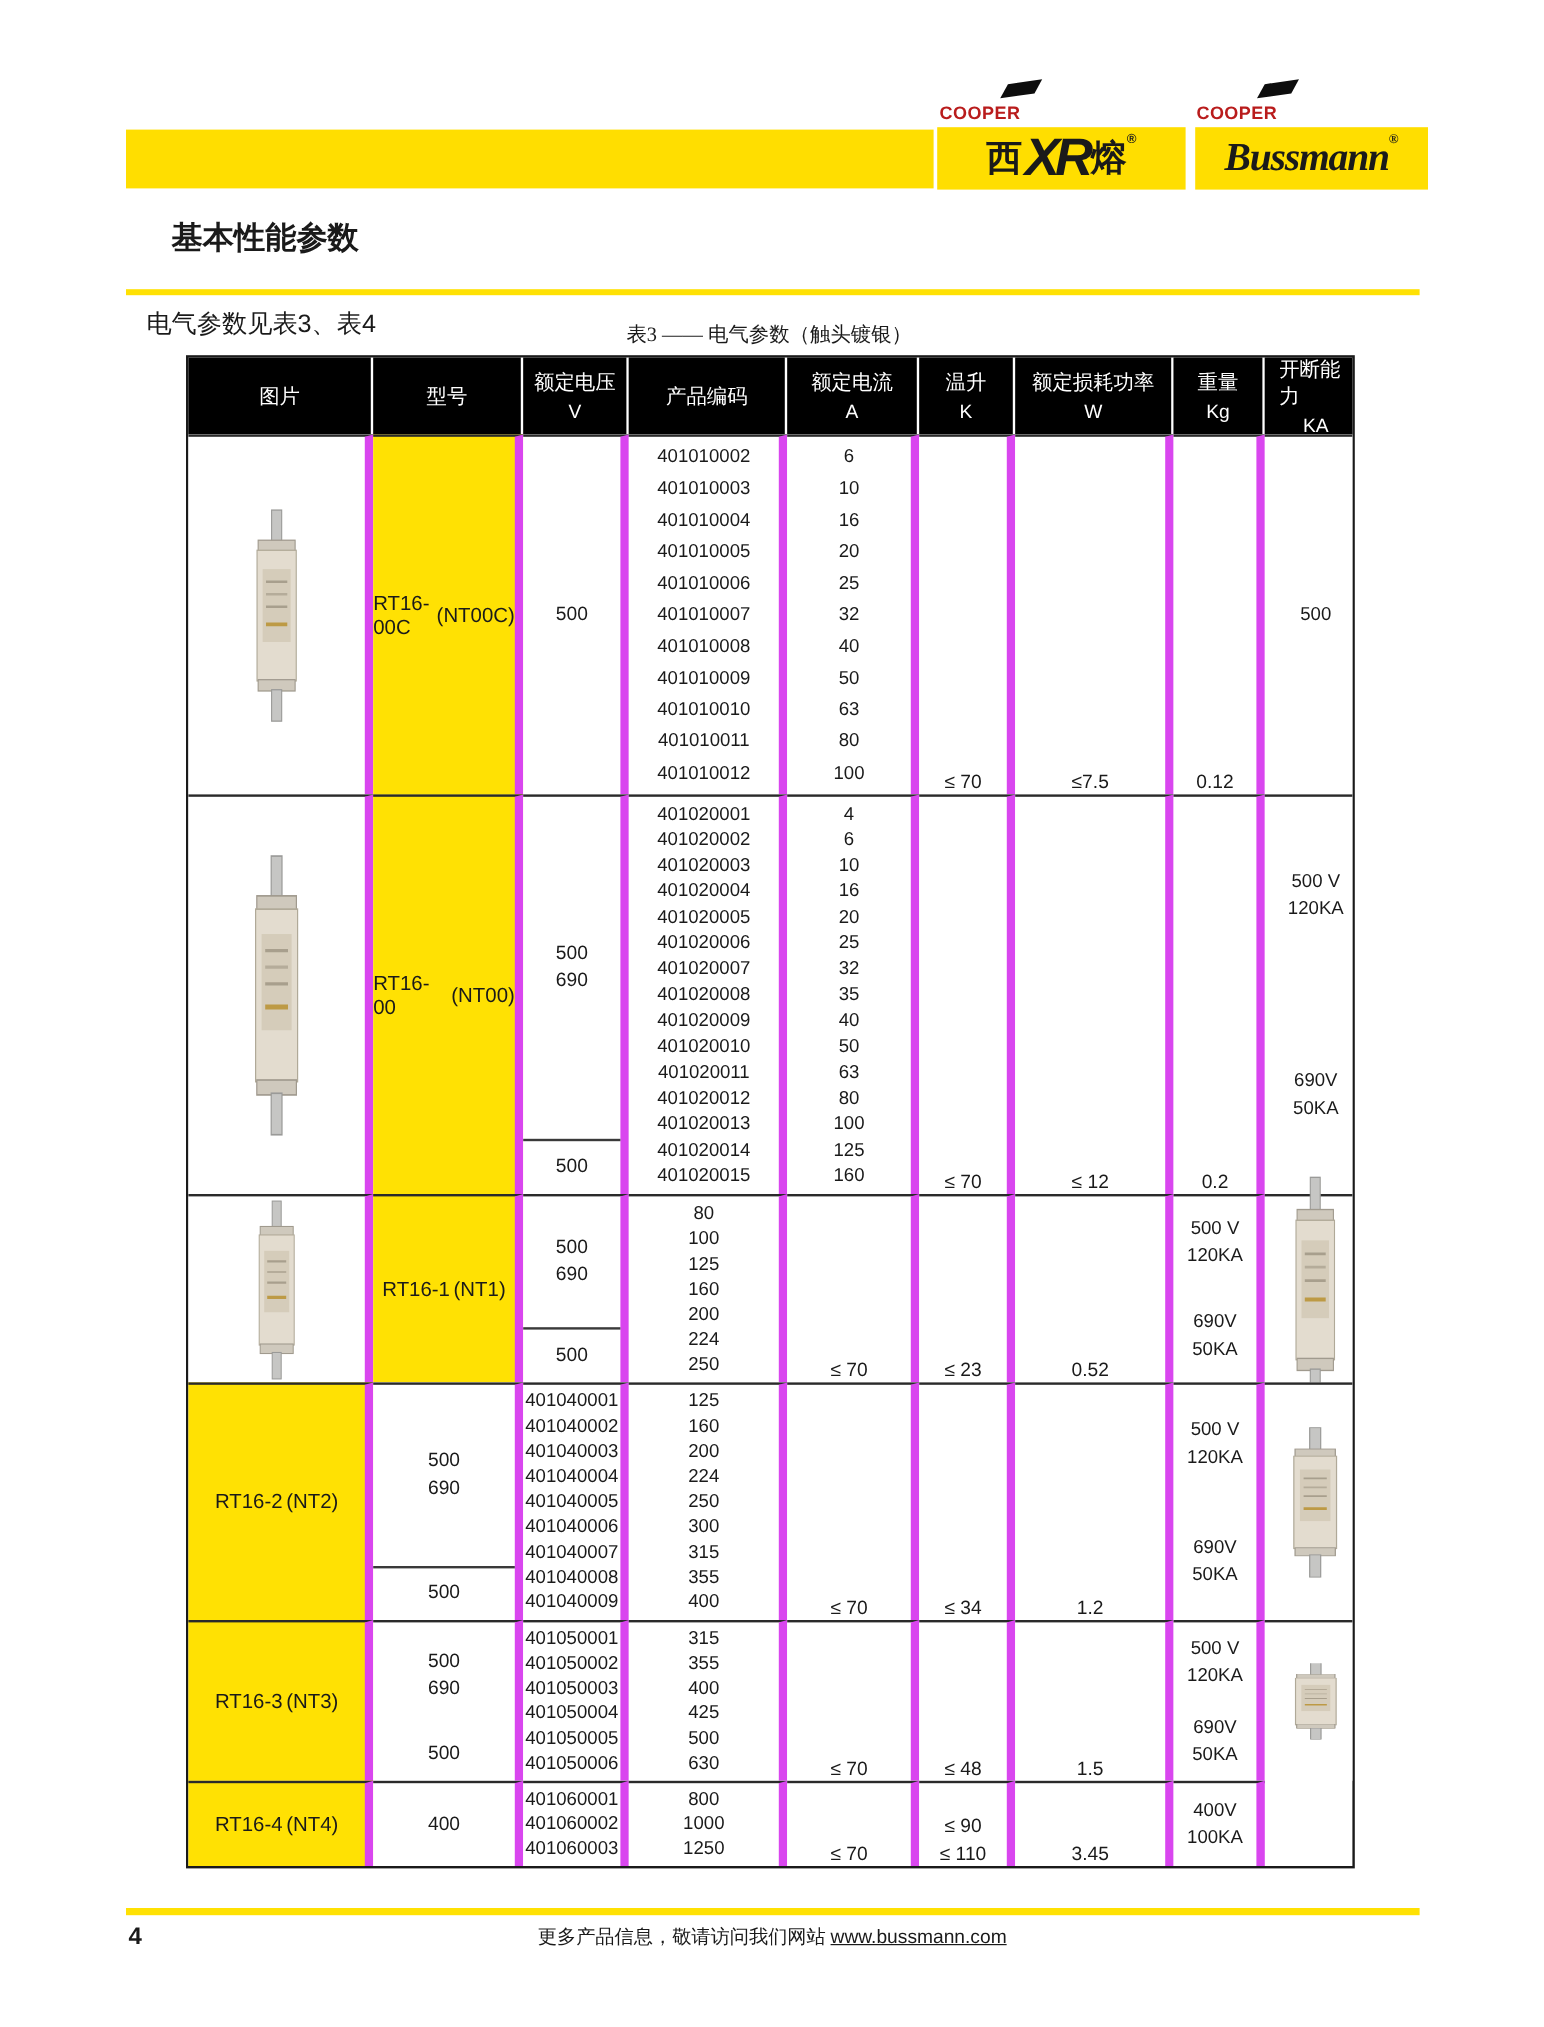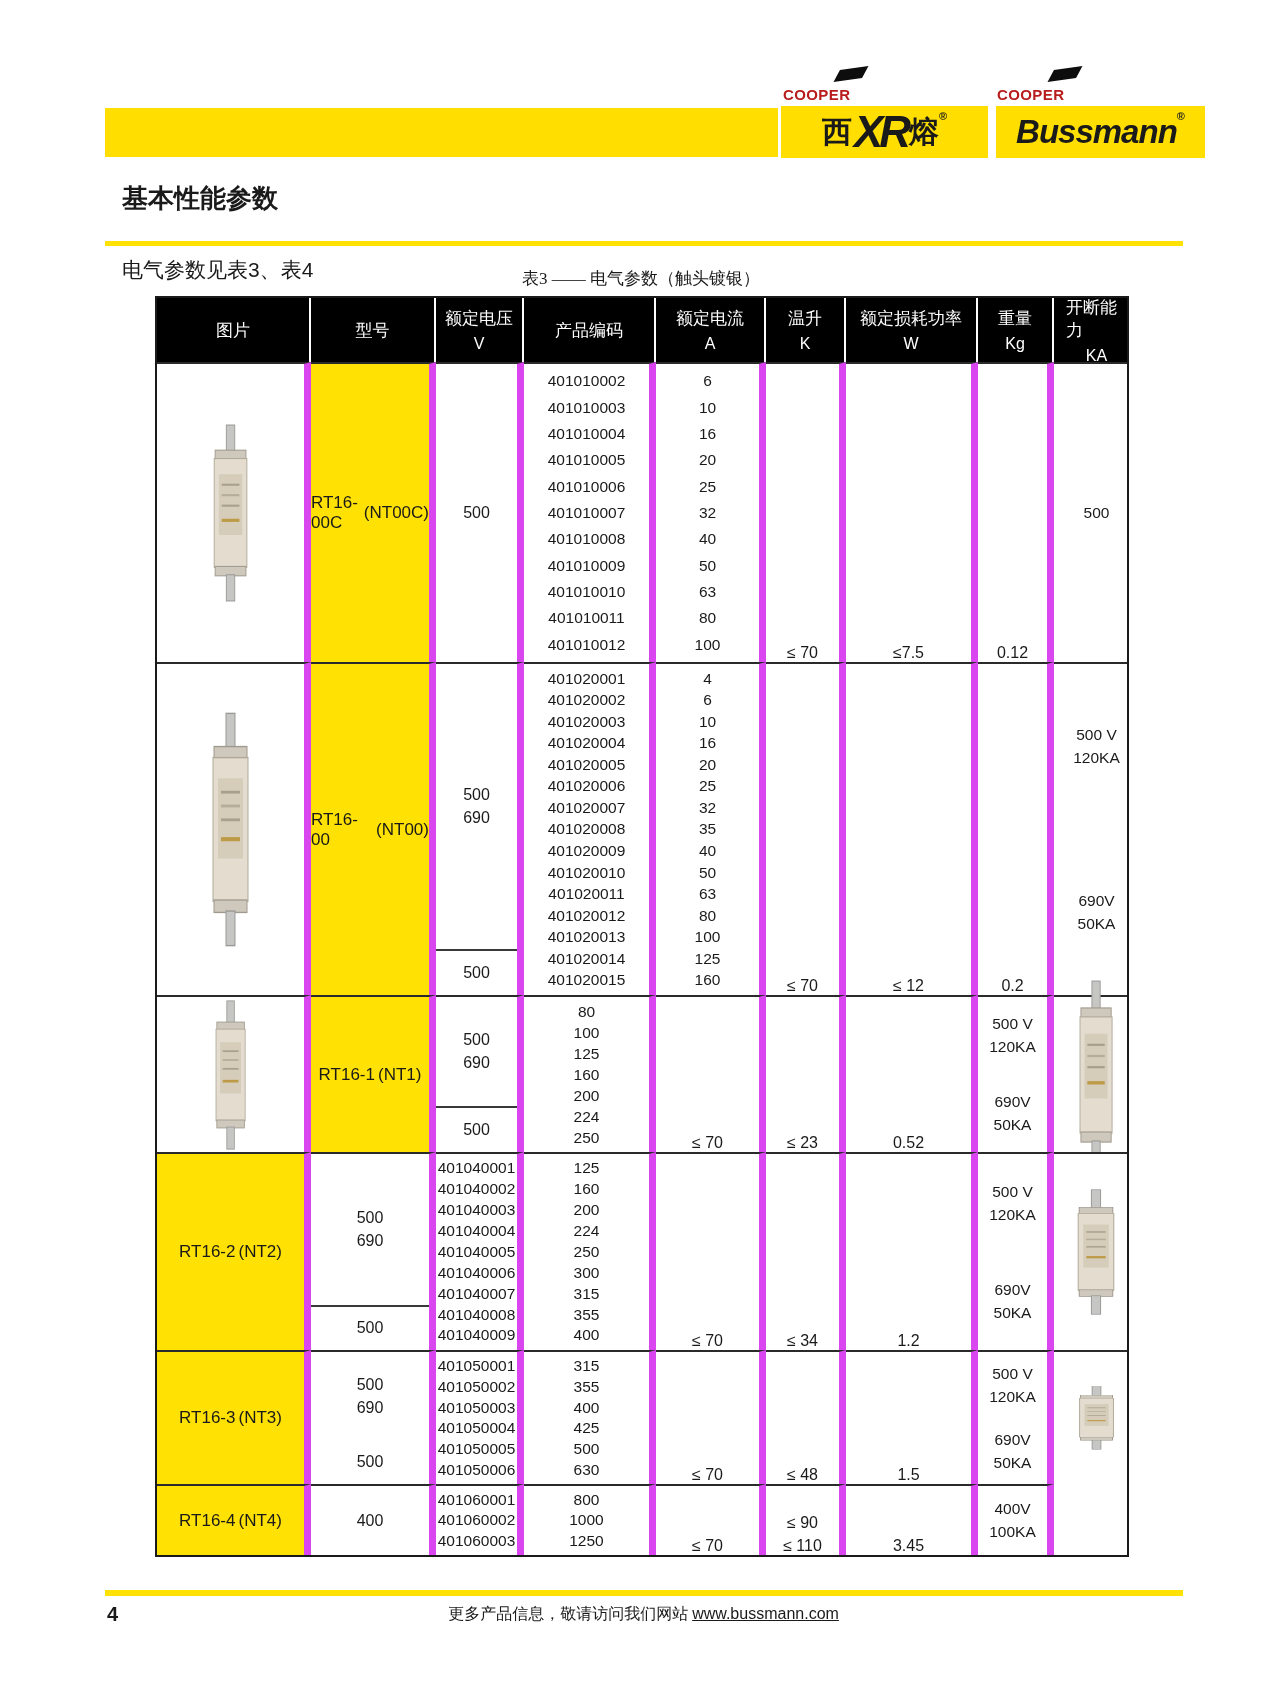--- a/index.html
+++ b/index.html
@@ -4,34 +4,34 @@
 <style>
   * { margin:0; padding:0; box-sizing:border-box; }
   html,body { background:#ffffff; }
   body { font-family:"Liberation Sans","DejaVu Sans",sans-serif; color:#1a1a1a; }
   .page { position:relative; width:1287px; height:1689px; background:#ffffff; overflow:hidden; }
 
   
   .band { position:absolute; left:105px; top:108px; width:673px; height:49px; background:#FFDE00; }
   .logo-box { position:absolute; top:106px; height:52px; background:#FFDE00; display:flex; align-items:center; justify-content:center; }
   .logo-xr { left:781px; width:207px; }
-  .logo-bm { left:996px; width:209px; }
+  .logo-bm { left:996px; width:194px;font-family:Liberation Serif, serif; }
   .cooper { position:absolute; font-size:15px; font-weight:800; letter-spacing:.4px; color:#b91c1c; }
   .cooper-xr { left:783px; top:86px; }
   .cooper-bm { left:997px; top:86px; }
   .flag { position:absolute; width:26px; height:12px; background:#0d0d0d; transform:skewX(-35deg) rotate(-9deg); }
   .flag-xr { left:838px; top:68px; }
   .flag-bm { left:1052px; top:68px; }
   .xr-cn { font-size:30px; font-weight:800; }
   .xr-mark { font-size:44px; font-weight:800; font-style:italic; letter-spacing:-4px; margin:0 2px; }
   .logo-reg { font-size:11px; font-weight:700; align-self:flex-start; margin-top:4px; }
   .bm-text { font-size:33px; font-weight:800; font-style:italic; letter-spacing:-1px; }
 
   
-  .title { position:absolute; left:122px; top:181px; font-size:26px; font-weight:800; }
+  .title { position:absolute; left:143px; top:181px; font-size:26px; font-weight:800; }
   .title-rule { position:absolute; left:105px; top:241px; width:1078px; height:5px; background:#FFE103; }
   .subtitle { position:absolute; left:122px; top:256px; font-size:21px; }
   .caption { position:absolute; left:156px; top:267px; width:970px; text-align:center; font-size:17px; font-family:"Liberation Serif","DejaVu Serif",serif; }
 
   
   .grid {
     position:absolute; left:155px; top:296px;
     display:grid; width:max-content;
     grid-template-columns:154px 125px 88px 132px 110px 80px 132px 76px 73px;
     grid-template-rows:64px 300px 333px 157px 198px 134px 71px;

